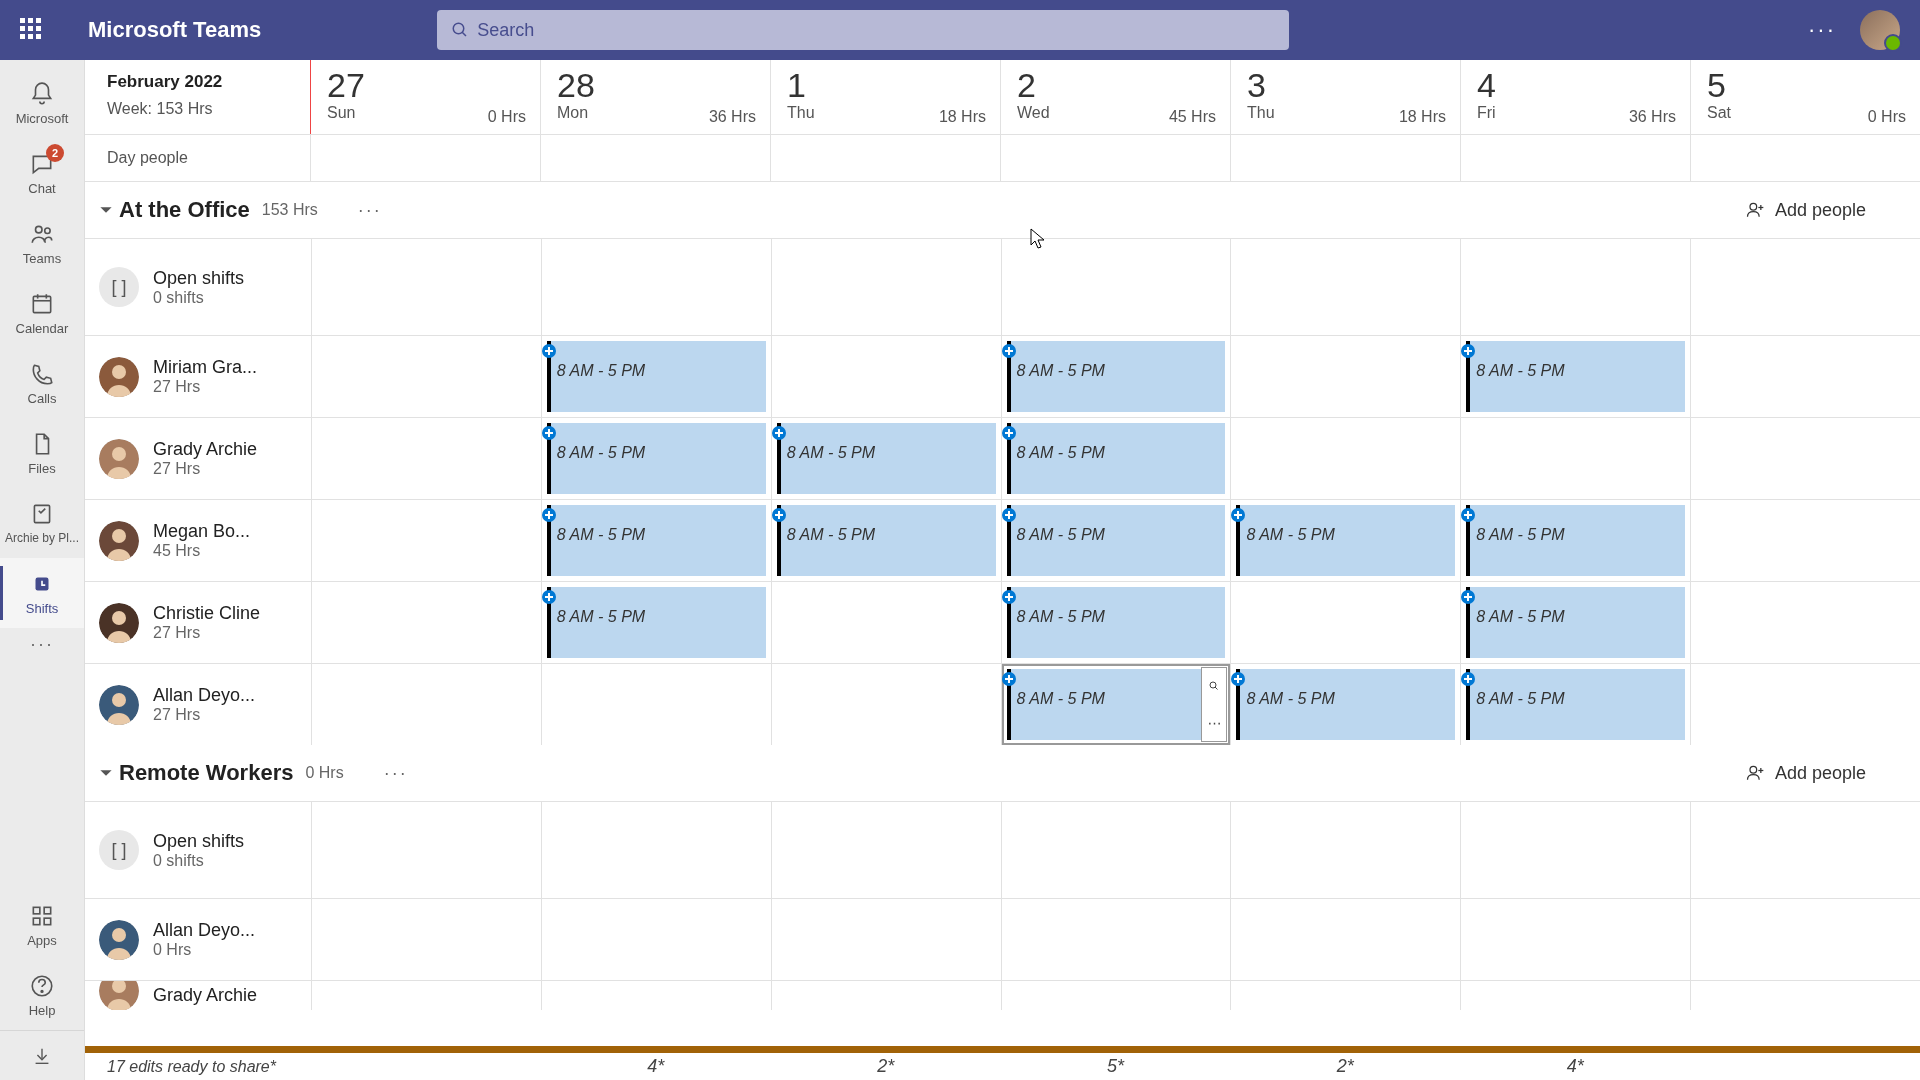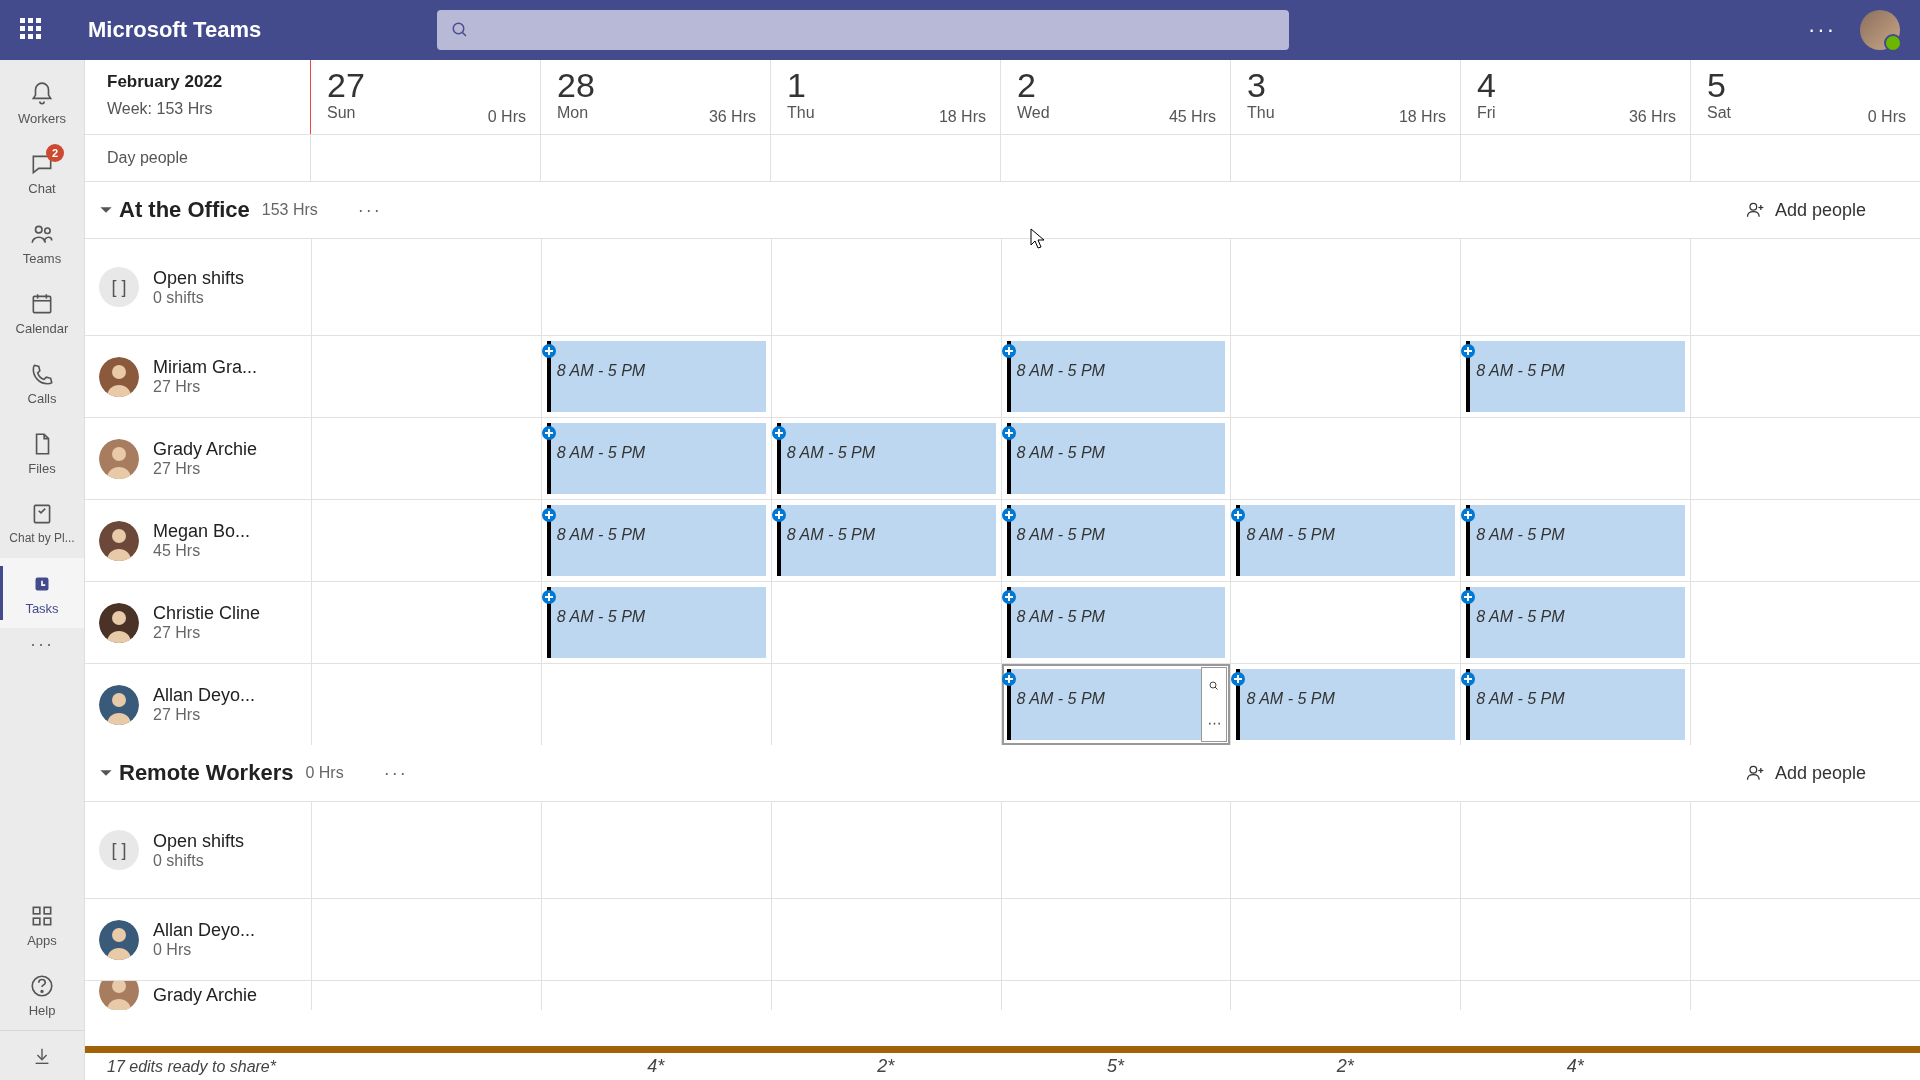--- a/index.html
+++ b/index.html
@@ -107,34 +107,35 @@
       <span></span>
       <span></span>
       <span></span>
     </div>
   <div class="app-title">Microsoft Teams</div>
   <div class="search-wrap">
     <svg viewBox="0 0 24 24" fill="none" stroke="currentColor" stroke-width="2">
         <circle cx="10" cy="10" r="7"></circle>
         <line x1="20" y1="20" x2="15" y2="15"></line>
       </svg>
+    <input placeholder="Search" style="">
   </div>
   <div class="top-right">
     <div class="top-more">···</div>
     <div class="avatar-top"></div>
   </div>
 </div>
 
 <div class="leftrail">
   <div class="rail-item">
     <svg viewBox="0 0 24 24" fill="none" stroke="#555" stroke-width="1.5">
         <path d="M6 8a6 6 0 0112 0v5l2 3H4l2-3V8z"></path>
         <path d="M10 19a2 2 0 004 0"></path>
       </svg>
-    <span>Workers</span>
+    <span>Microsoft</span>
   </div>
   <div class="rail-item">
     <div class="rail-badge">2</div>
     <svg viewBox="0 0 24 24" fill="none" stroke="#555" stroke-width="1.5">
         <path d="M4 5h16v11H9l-5 4V5z"></path>
       </svg>
     <span>Chat</span>
   </div>
   <div class="rail-item">
     <svg viewBox="0 0 24 24" fill="none" stroke="#555" stroke-width="1.5">
@@ -165,28 +166,28 @@
         <path d="M7 3h7l4 4v14H7V3z"></path>
         <path d="M14 3v4h4"></path>
       </svg>
     <span>Files</span>
   </div>
   <div class="rail-item">
     <svg viewBox="0 0 24 24" fill="none" stroke="#555" stroke-width="1.5">
         <rect x="5" y="4" width="14" height="16" rx="1"></rect>
         <path d="M9 9l2 2 4-4"></path>
       </svg>
-    <span style="font-size:12px;">Chat by Pl...</span>
+    <span style="font-size:12px;">Archie by Pl...</span>
   </div>
   <div class="rail-item active">
     <svg viewBox="0 0 24 24">
         <rect x="6" y="6" width="12" height="12" rx="2" fill="#444b8c"></rect>
         <path d="M12 9v4h3" stroke="#fff" stroke-width="1.5" fill="none"></path>
       </svg>
-    <span style="color:#444b8c;">Tasks</span>
+    <span style="color:#444b8c;">Shifts</span>
   </div>
   <div class="rail-more">···</div>
   <div class="rail-bottom">
     <div class="rail-item">
       <svg viewBox="0 0 24 24" fill="none" stroke="#555" stroke-width="1.5">
           <rect x="4" y="4" width="6" height="6"></rect>
           <rect x="14" y="4" width="6" height="6"></rect>
           <rect x="4" y="14" width="6" height="6"></rect>
           <rect x="14" y="14" width="6" height="6"></rect>
         </svg>

